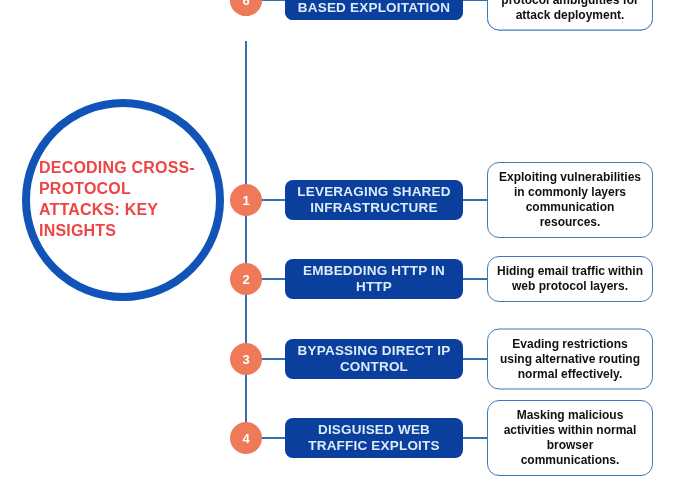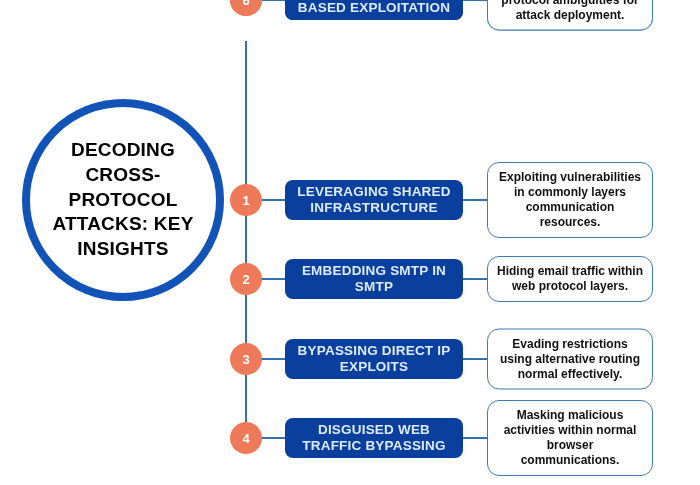--- a/index.html
+++ b/index.html
@@ -9,22 +9,22 @@
     position:relative; width:700px; height:485px; background:#ffffff;
     overflow:hidden;
   }
   
   .topic-circle {
     position:absolute; left:22px; top:99px; width:202px; height:202px;
     background:#ffffff; border:8px solid #1253b8; border-radius:50%;
     display:flex; align-items:center; justify-content:center;
   }
   .topic-title {
-    width:168px; text-align:center; font-size:19px; font-weight:bold;
-    color:#000000; line-height:1.3; letter-spacing:0.2px;
+    width:168px; text-align:left; font-size:16px; font-weight:bold;
+    color:#ef4444; line-height:1.3; letter-spacing:0.2px;
   }
   
   .vline {
     position:absolute; left:245px; top:41px; width:2px; height:397px;
     background:#3470ad;
   }
   
   .row { position:absolute; left:0; right:0; height:0; }
   .row:nth-of-type(1) { top:41px; }
   .row:nth-of-type(2) { top:120px; }
@@ -82,43 +82,43 @@
     </div>
     <div class="descbox">
       <span>Exploiting vulnerabilities in commonly layers communication resources.</span>
     </div>
   </div>
 
   <div class="row">
     <div class="hline"></div>
     <div class="badge">2</div>
     <div class="titlebox">
-      <span>EMBEDDING SMTP IN SMTP</span>
+      <span>EMBEDDING HTTP IN HTTP</span>
     </div>
     <div class="descbox">
       <span>Hiding email traffic within web protocol layers.</span>
     </div>
   </div>
 
   <div class="row">
     <div class="hline"></div>
     <div class="badge">3</div>
     <div class="titlebox">
-      <span>BYPASSING DIRECT IP EXPLOITS</span>
+      <span>BYPASSING DIRECT IP CONTROL</span>
     </div>
     <div class="descbox">
       <span>Evading restrictions using alternative routing normal effectively.</span>
     </div>
   </div>
 
   <div class="row">
     <div class="hline"></div>
     <div class="badge">4</div>
     <div class="titlebox">
-      <span>DISGUISED WEB TRAFFIC BYPASSING</span>
+      <span>DISGUISED WEB TRAFFIC EXPLOITS</span>
     </div>
     <div class="descbox">
       <span>Masking malicious activities within normal browser communications.</span>
     </div>
   </div>
 
   <div class="row">
     <div class="hline"></div>
     <div class="badge">5</div>
     <div class="titlebox">

